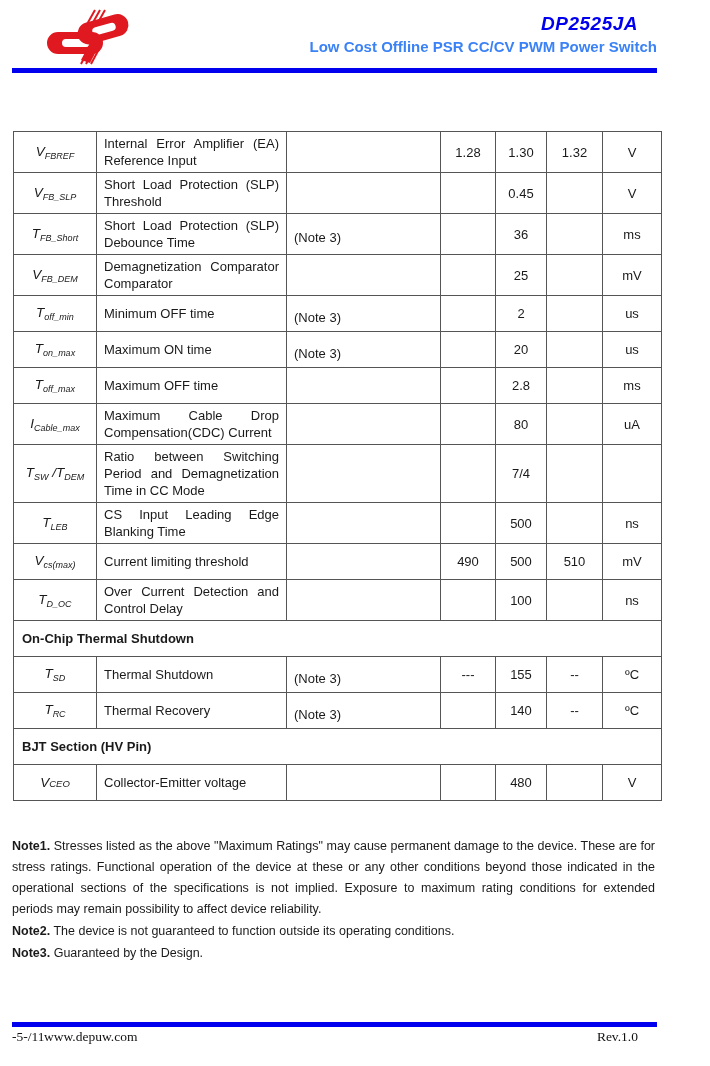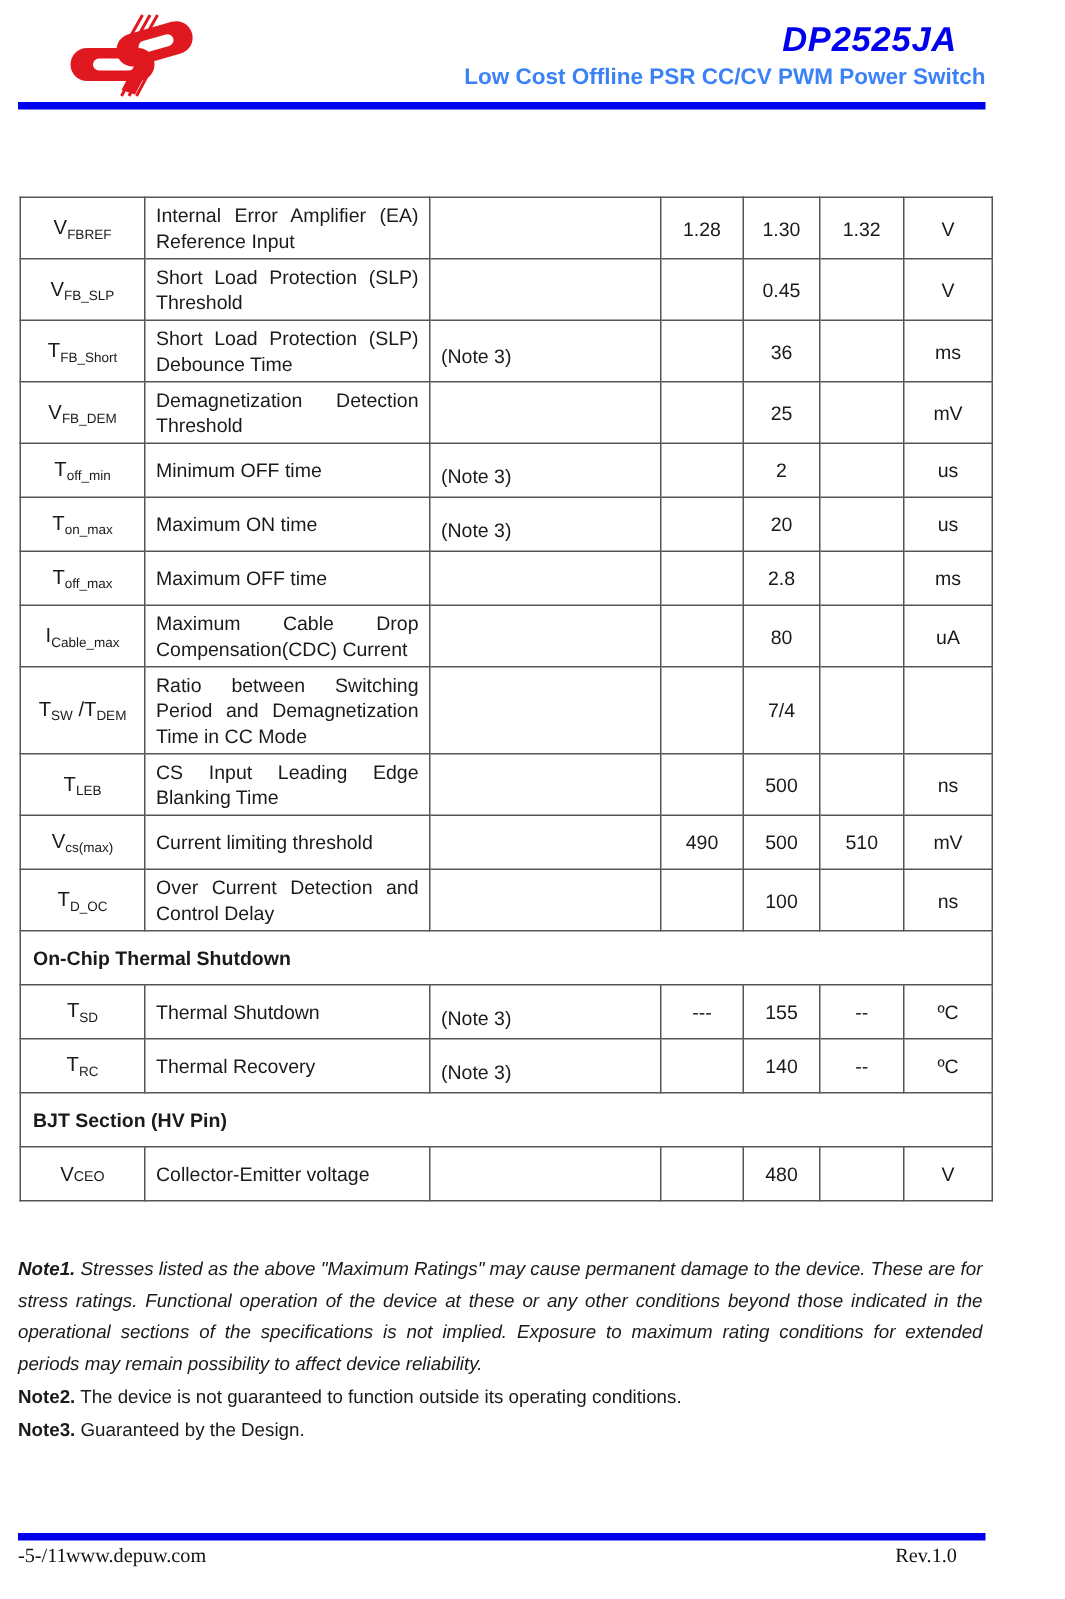--- a/index.html
+++ b/index.html
@@ -14,21 +14,21 @@
     overflow: hidden;
   }
   
   .logo-wrap { position: absolute; left: 42px; top: 8px; width: 100px; height: 58px; }
   .head-right {
     position: absolute;
     right: 53px; top: 13px;
     text-align: right;
   }
   .part-number {
-    font-size: 23px;
+    font-size: 19px;
     font-weight: bold;
     font-style: italic;
     color: #0000ee;
     padding-right: 19px;
     letter-spacing: 0.5px;
   }
   .subtitle {
     margin-top: 3px;
     font-size: 15px;
     font-weight: bold;
@@ -51,21 +51,21 @@
     border-collapse: collapse;
     table-layout: fixed;
   }
   table.spec td {
     border: 1px solid #555;
     font-size: 13px;
     height: 36px;
     vertical-align: middle;
     overflow: hidden;
   }
-  td.c-sym { text-align: center; }
+  td.c-sym { text-align: center; font-style: italic; }
   .sym-main { font-size: 13.5px; }
   .sym-sub { font-size: 9px; vertical-align: -3px; }
   .sym-cap { font-size: 9.5px; vertical-align: 0; }
   td.c-param {
     text-align: justify;
     padding: 3px 7px;
     line-height: 17px;
   }
   td.c-cond {
     vertical-align: top;
@@ -80,21 +80,21 @@
   }
   
   .notes {
     position: absolute;
     left: 12px; top: 836px;
     width: 643px;
     font-size: 12.5px;
     line-height: 21px;
   }
   .notes p.note { margin: 0 0 1px 0; }
-  .notes p.note.justify { text-align: justify; font-style: italic; }
+  .notes p.note.justify { text-align: justify; }
   .notes b { font-weight: bold; }
   
   .footer-row {
     position: absolute;
     left: 12px; top: 1029px;
     width: 645px;
     font-family: "Liberation Serif", serif;
     font-size: 13.5px;
     color: #111;
   }
@@ -159,21 +159,21 @@
           <td class="c-sym"><span class="sym-main">T</span><span class="sym-sub">FB_Short</span></td>
           <td class="c-param">Short Load Protection (SLP) Debounce Time</td>
           <td class="c-cond">(Note 3)</td>
           <td class="c-val"></td>
           <td class="c-val">36</td>
           <td class="c-val"></td>
           <td class="c-val">ms</td>
         </tr>
         <tr>
           <td class="c-sym"><span class="sym-main">V</span><span class="sym-sub">FB_DEM</span></td>
-          <td class="c-param">Demagnetization Detection Threshold</td>
+          <td class="c-param">Demagnetization Comparator Comparator</td>
           <td class="c-cond"></td>
           <td class="c-val"></td>
           <td class="c-val">25</td>
           <td class="c-val"></td>
           <td class="c-val">mV</td>
         </tr>
         <tr>
           <td class="c-sym"><span class="sym-main">T</span><span class="sym-sub">off_min</span></td>
           <td class="c-param">Minimum OFF time</td>
           <td class="c-cond">(Note 3)</td>

